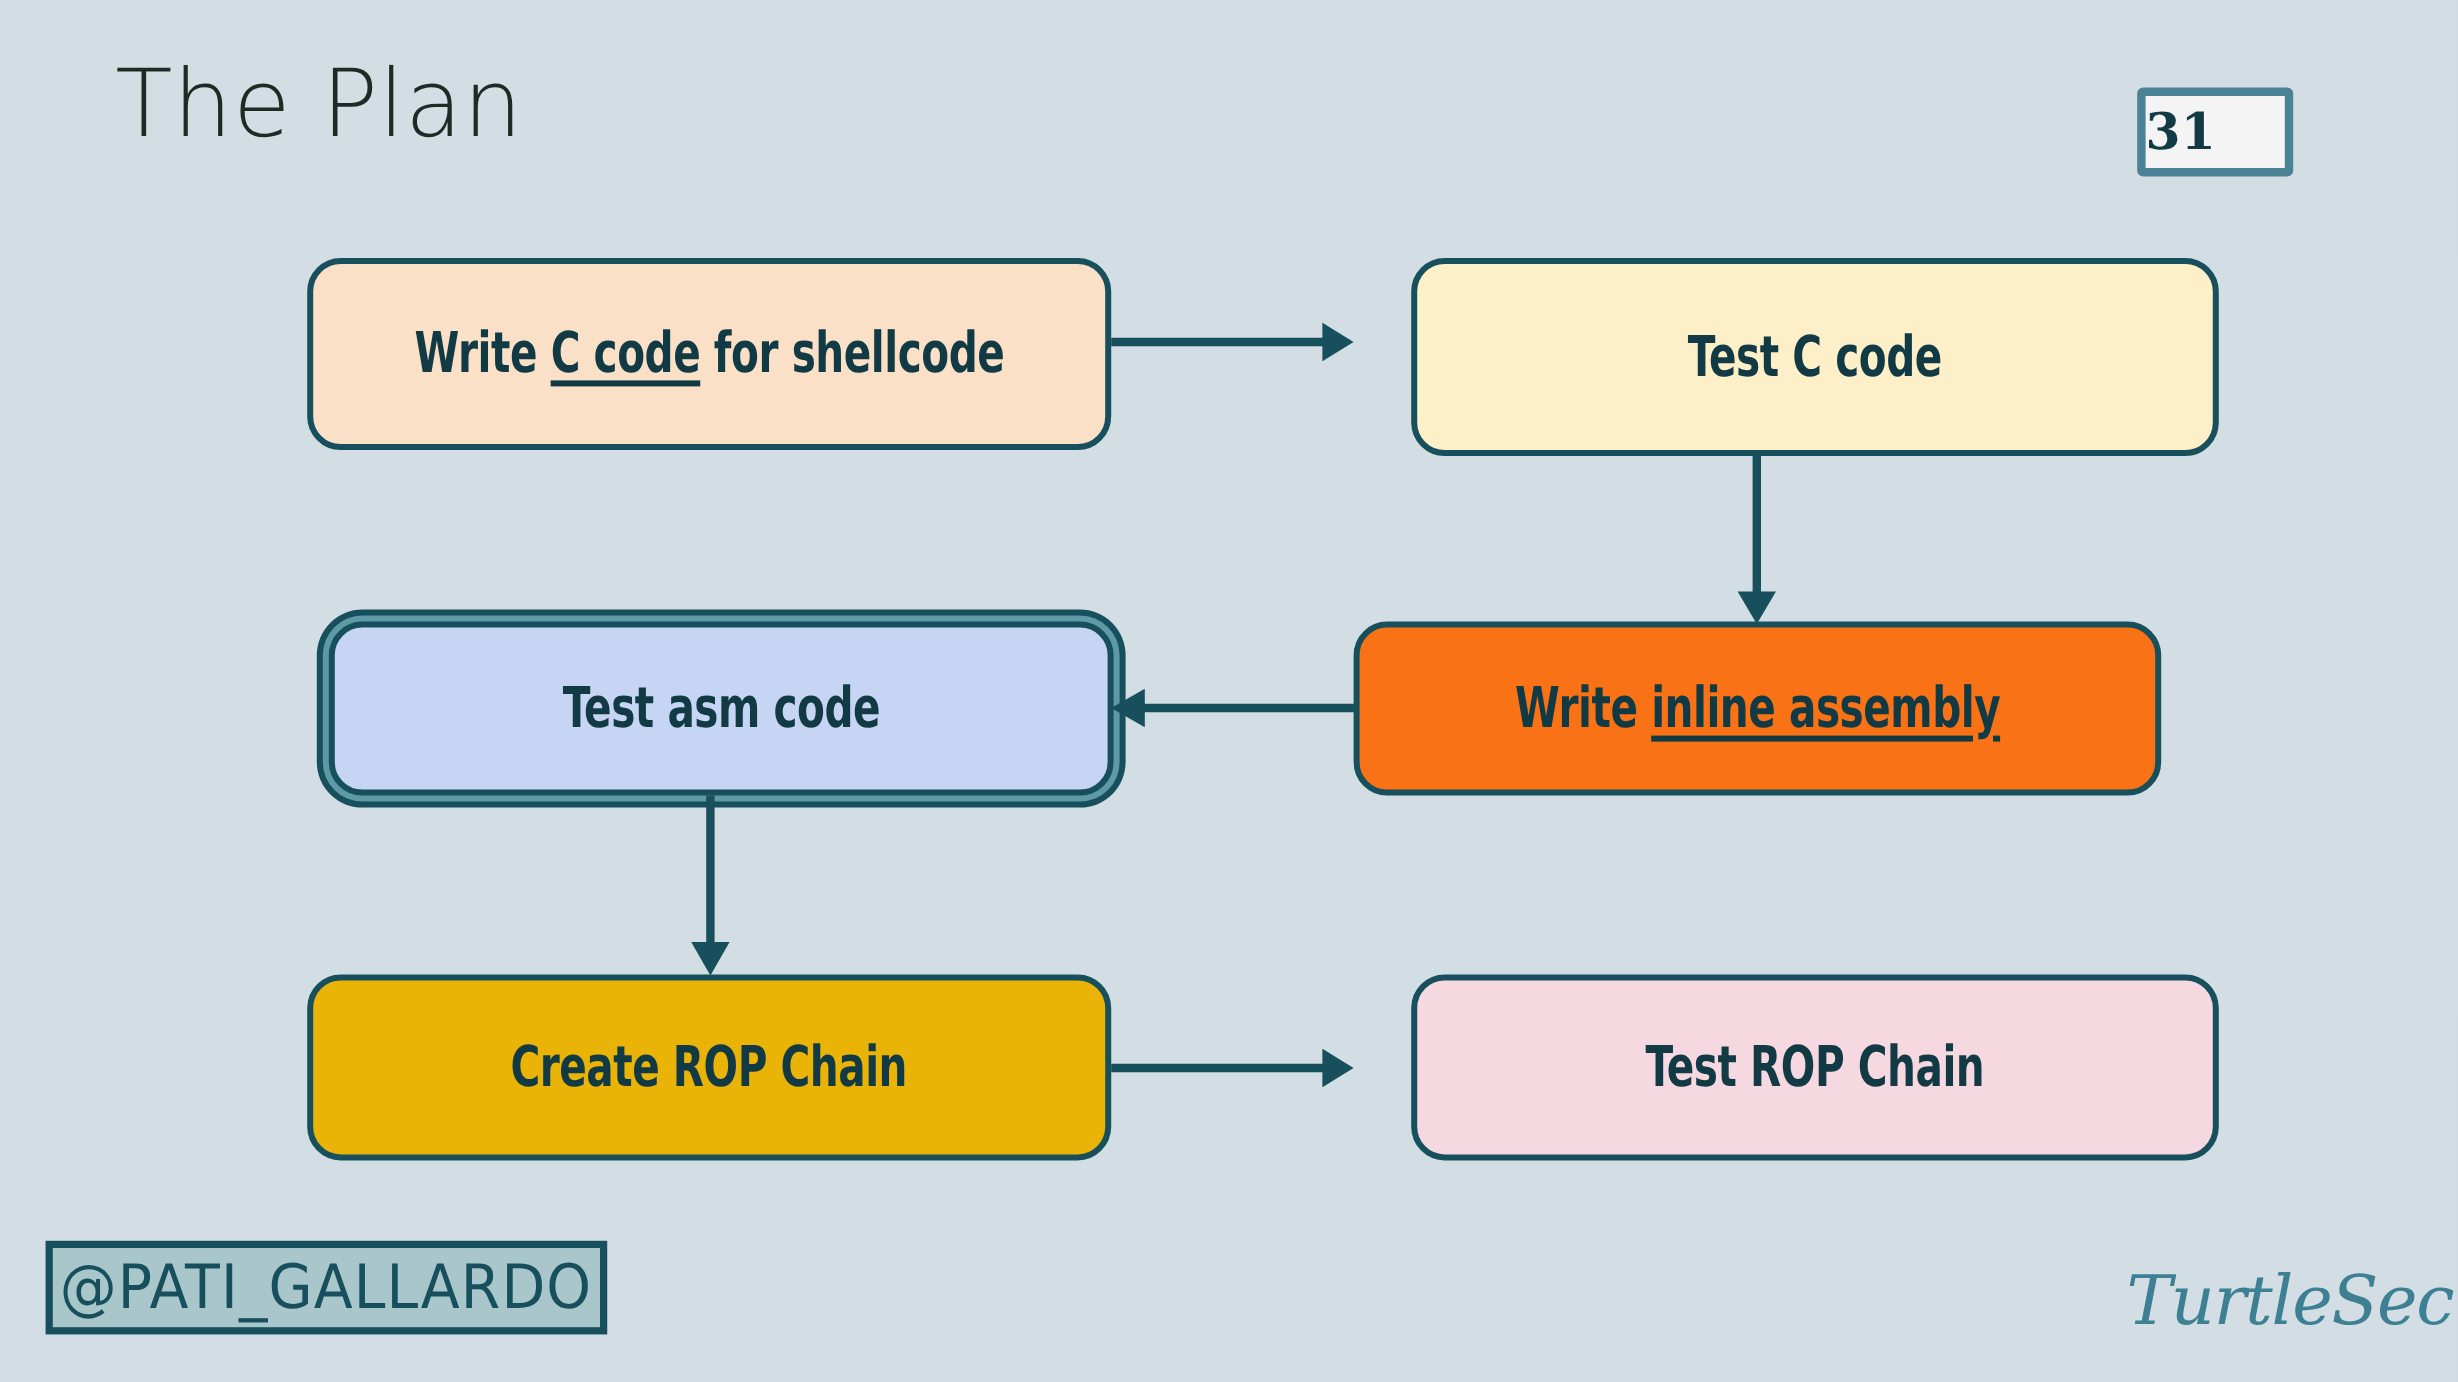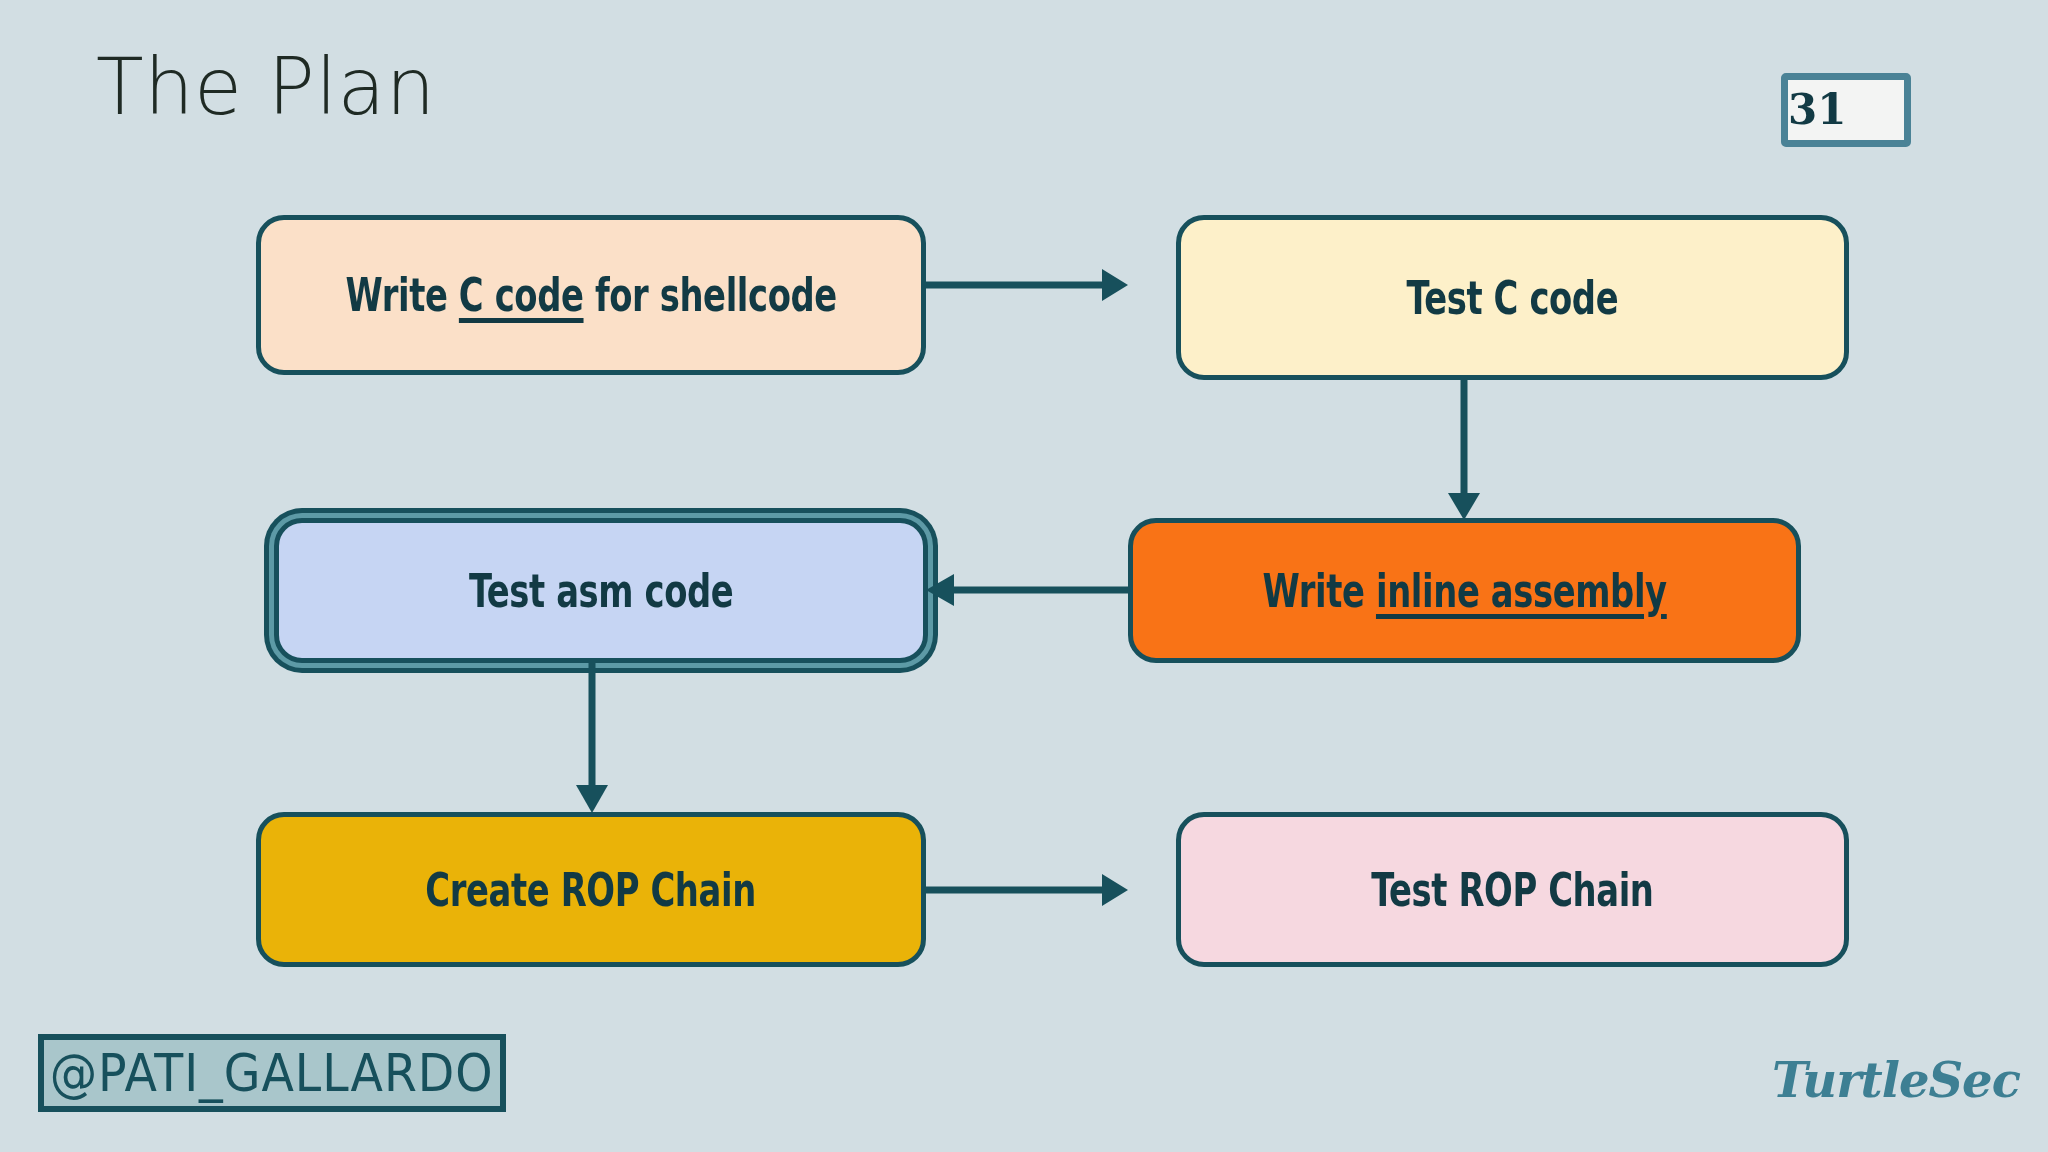--- a/index.html
+++ b/index.html
@@ -123,22 +123,22 @@
     transform: scaleX(0.93);
   }
 
   
   #turtlesec-logo {
     position: absolute;
     left: 1772px;
     top: 1056px;
     font-family: "DejaVu Serif", serif;
     font-style: italic;
-    font-weight: 700;
-    font-size: 48px;
+    font-weight: 400;
+    font-size: 57px;
     color: #3d7f93;
     letter-spacing: -1px;
     line-height: 1;
     white-space: nowrap;
   }
 </style>
 </head>
 <body>
 
 <div id="slide" style="background: rgb(210, 222, 227);">

